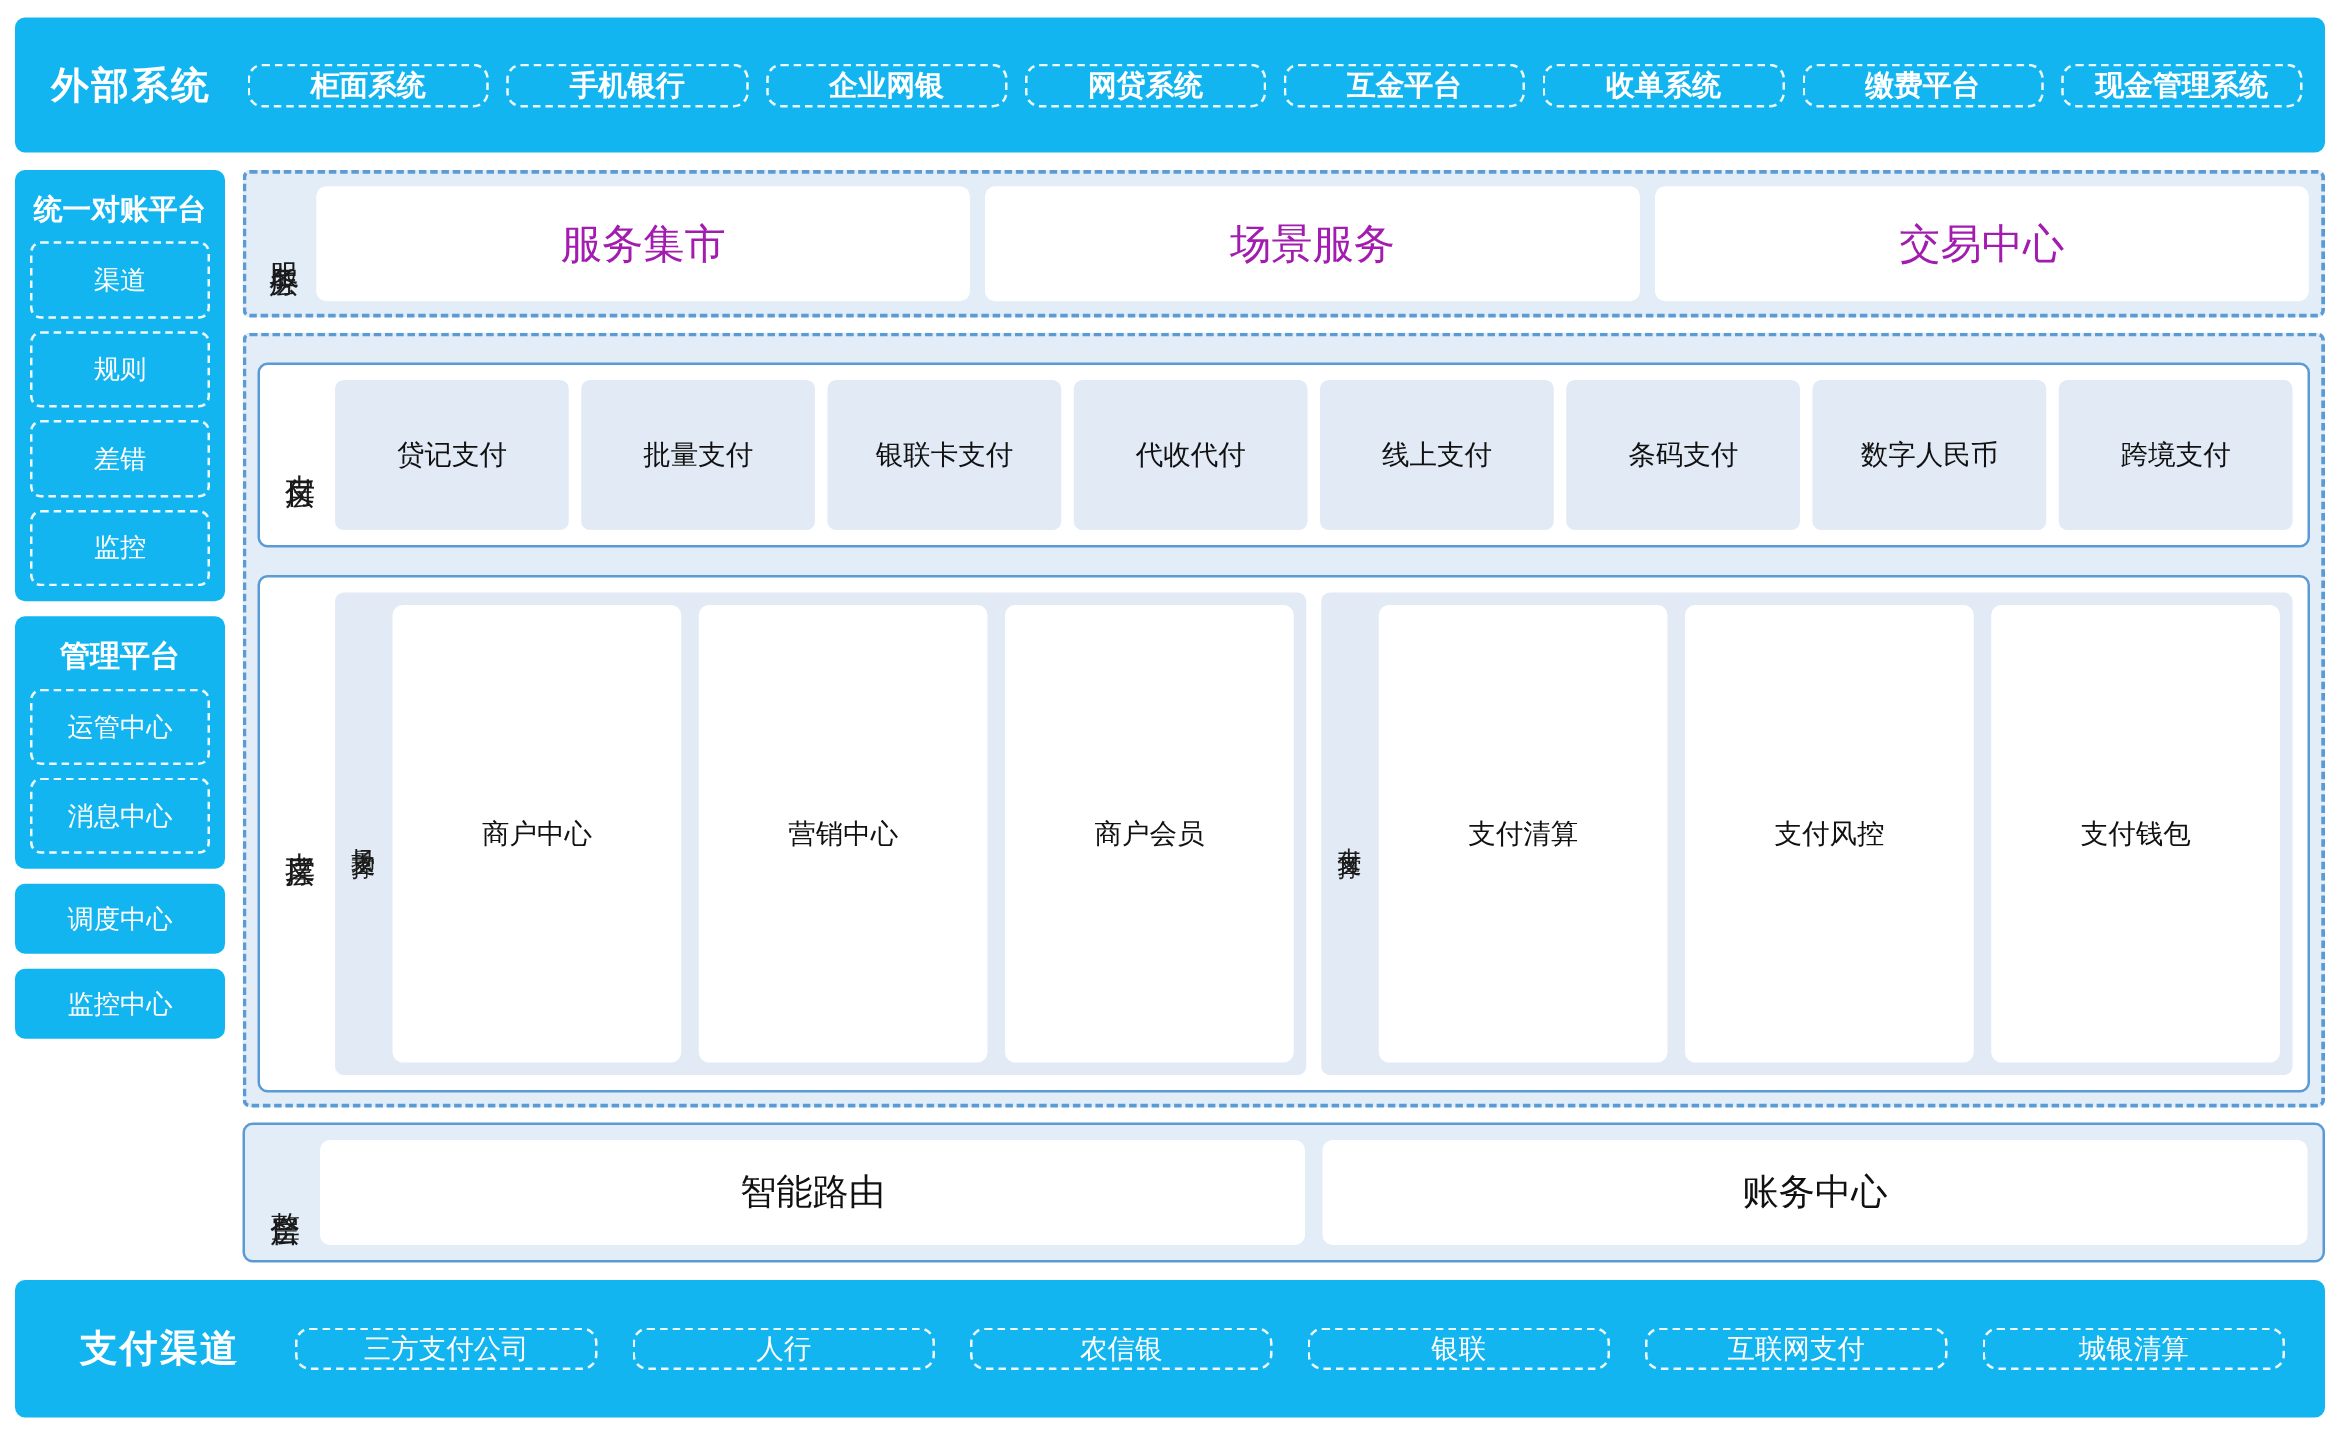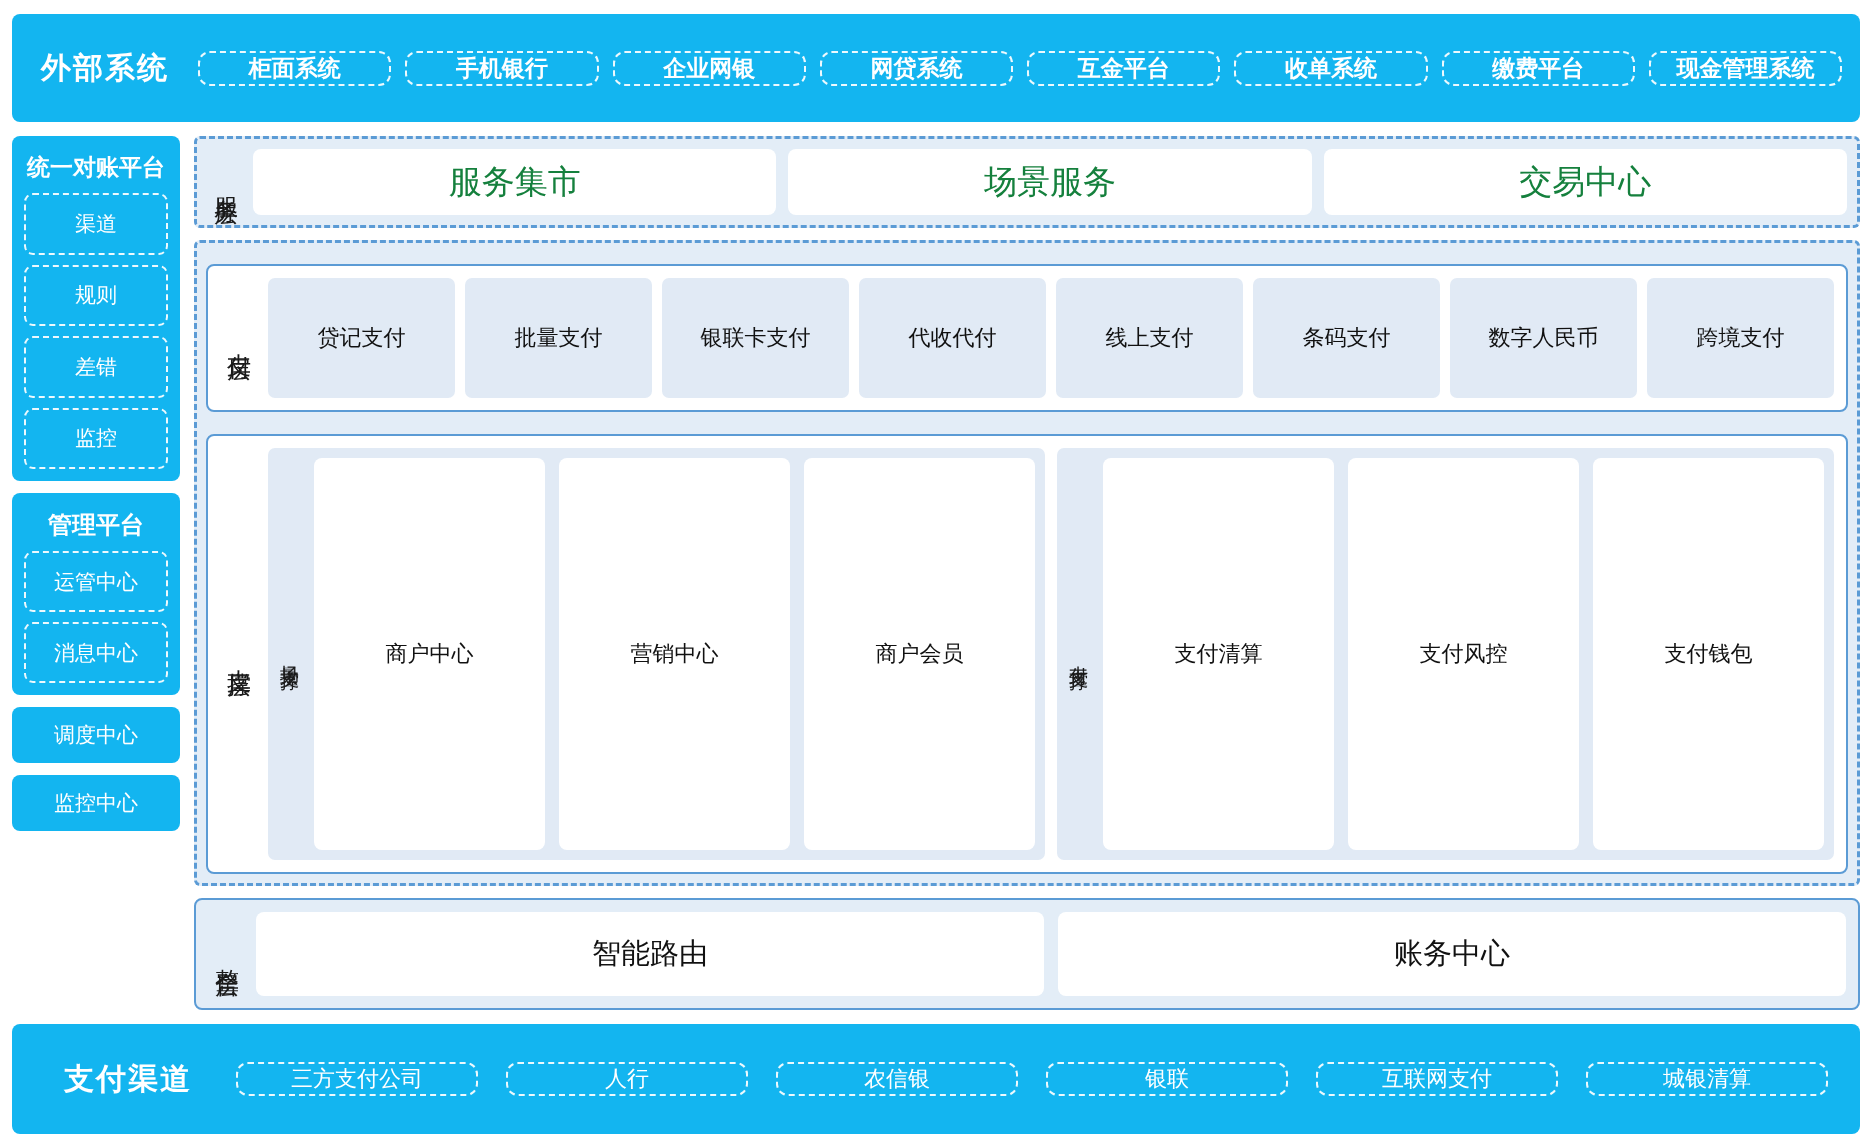--- a/index.html
+++ b/index.html
@@ -182,26 +182,26 @@
   #service-layer .labeled-row { gap: 8px; }
   .service-cards {
     flex: 1 1 auto;
     display: flex;
     gap: 12px;
   }
   .service-card {
     flex: 1 1 0;
     background: #ffffff;
     border-radius: 8px;
-    height: 66px;
+    height: 92px;
     display: flex;
     align-items: center;
     justify-content: center;
     font-size: 33px;
-    color: #15803d;
+    color: #a21caf;
     white-space: nowrap;
   }
 
   
   #pay-support-wrap {
     flex: 1 1 auto;
     display: flex;
     flex-direction: column;
     gap: 10px;
     min-height: 0;

